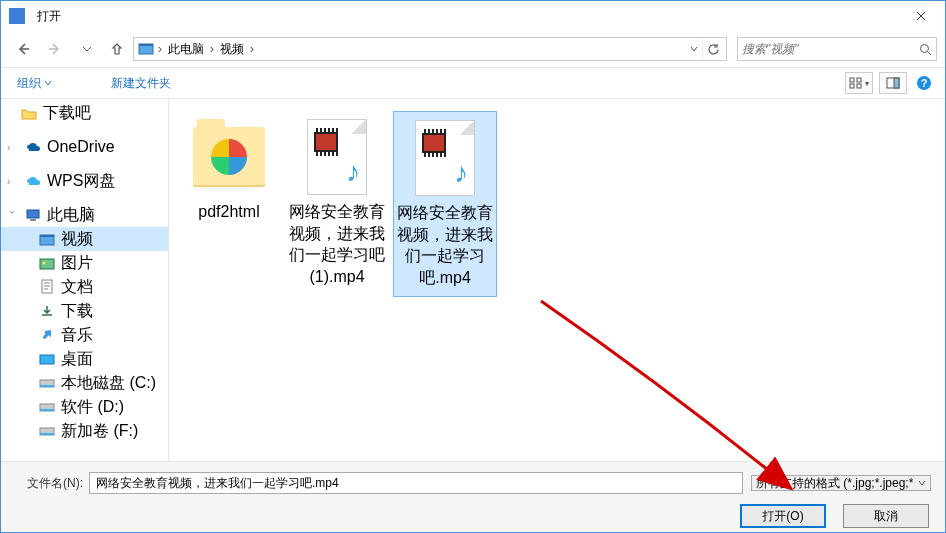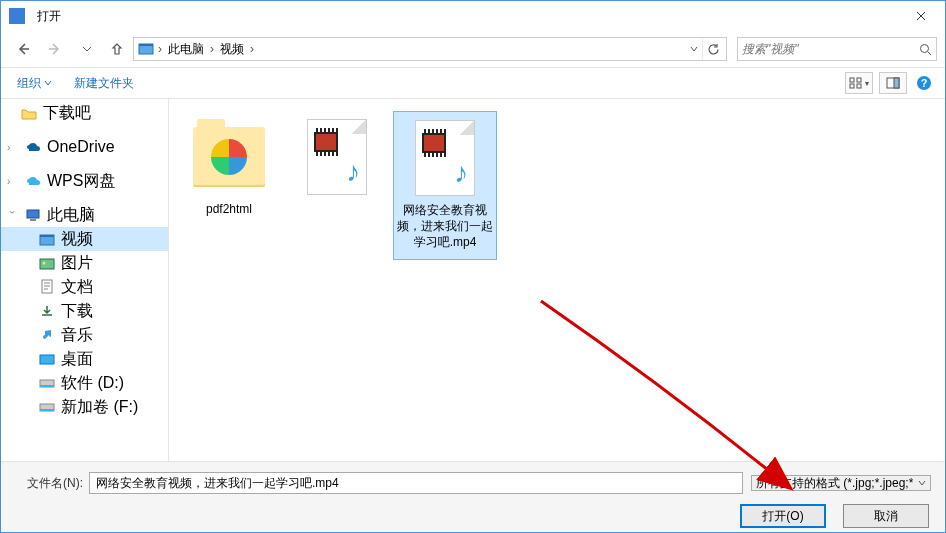--- a/index.html
+++ b/index.html
@@ -18,40 +18,40 @@
 .addrbar .crumb { padding: 2px 4px; cursor: pointer; }
 .addrbar .sep { color: #555; padding: 0 2px; }
 .addrbar .crumb-icon { width: 16px; height: 16px; display: inline-flex; align-items: center; justify-content: center; margin: 0 2px; }
 .addr-spacer { flex: 1; }
 .addr-drop { width: 18px; display: flex; align-items: center; justify-content: center; color: #555; cursor: pointer; border-left: 1px solid transparent; }
 .addr-refresh { width: 22px; display: flex; align-items: center; justify-content: center; color: #555; cursor: pointer; border-left: 1px solid #eee; height: 100%; }
 .searchbox { width: 200px; height: 24px; border: 1px solid #ccc; margin-left: 6px; display: flex; align-items: center; padding: 0 4px; }
 .searchbox input { border: none; outline: none; flex: 1; font-size: 12px; font-style: italic; color: #888; }
 .searchbox .search-icon { color: #555; }
 
-.toolbar { display: flex; align-items: center; height: 32px; padding: 0 10px 0 16px; border-top: 1px solid #e5e5e5; border-bottom: 1px solid #e5e5e5; background: #fff; }
+.toolbar { display: flex; align-items: center; height: 32px; padding: 0 10px 0 16px; border-top: 1px solid #e5e5e5; border-bottom: 1px solid #e5e5e5; background: #fff; gap: 37px; }
 .toolbar .tool-item { margin-right: 22px; color: #1a6fc4; cursor: pointer; display: flex; align-items: center; gap: 3px; }
 .toolbar-right { margin-left: auto; display: flex; align-items: center; gap: 6px; }
 .view-btn { width: 28px; height: 22px; border: 1px solid #ccc; display: flex; align-items: center; justify-content: center; cursor: pointer; color: #555; background: #fafafa; }
 .help-btn { width: 22px; height: 22px; display: flex; align-items: center; justify-content: center; color: #1a6fc4; cursor: pointer; }
 
 .body-area { display: flex; height: 362px; }
 .sidebar { width: 168px; border-right: 1px solid #e5e5e5; overflow-y: auto; padding-top: 2px; }
 .tree-item { display: flex; align-items: center; height: 24px; padding-left: 20px; gap: 6px; cursor: pointer; white-space: nowrap; }
 .tree-item.child { padding-left: 38px; }
 .tree-item.selected { background: #cde8ff; }
 .tree-item .arrow-toggle { width: 10px; color: #888; font-size: 10px; margin-left: -14px; margin-right: 2px; }
 .tree-icon { width: 16px; height: 16px; display: inline-flex; align-items: center; justify-content: center; flex-shrink: 0; }
 .tree-label { font-size: 16px; }
 
 .file-area { flex: 1; padding: 12px 8px; display: flex; align-items: flex-start; gap: 4px; }
 .file-item { width: 104px; display: flex; flex-direction: column; align-items: center; padding: 6px 2px 8px; cursor: pointer; text-align: center; }
 .file-item.selected { background: #cde8ff; border: 1px solid #7bb6e8; }
 .file-thumb { width: 80px; height: 80px; display: flex; align-items: center; justify-content: center; margin-bottom: 4px; }
-.file-label { font-size: 12px; line-height: 1.35; word-break: break-all; max-width: 100px; }
+.file-label { font-size: 16px; line-height: 1.35; word-break: break-all; max-width: 100px; }
 
 .folder-vis { width: 72px; height: 60px; background: #ffe9a8; border-radius: 3px 3px 2px 2px; position: relative; box-shadow: inset 0 -2px 0 #f0d178; }
 .folder-tab { position: absolute; top: -8px; left: 4px; width: 28px; height: 10px; background: #ffe9a8; border-radius: 2px 2px 0 0; }
 .folder-inner { position: absolute; top: 12px; left: 18px; width: 36px; height: 36px; border-radius: 50%; background: conic-gradient(#e74c3c 0 90deg,#3498db 90deg 180deg,#2ecc71 180deg 270deg,#f1c40f 270deg 360deg); }
 
 .video-vis { width: 60px; height: 76px; background: #fff; border: 1px solid #ccc; position: relative; }
 .video-vis::before { content:''; position:absolute; top:0; right:0; width:14px; height:14px; background:linear-gradient(135deg,#fff 48%,#ddd 50%); }
 .vv-strip { position:absolute; top:8px; left:6px; width:24px; height:28px; background:#222; }
 .vv-strip::before,.vv-strip::after { content:''; position:absolute; left:0; right:0; height:4px; background:repeating-linear-gradient(90deg,#fff 0 2px,#222 2px 4px); }
 .vv-strip::before { top:0 } .vv-strip::after { bottom:0 }
@@ -273,20 +273,29 @@
         </span>
       <span class="tree-label">桌面</span>
     </div>
     <div class="tree-item child">
       <span class="tree-icon">
           <svg width="16" height="12">
             <rect x="1" y="3" width="14" height="7" fill="#ccc" stroke="#888"></rect>
             <rect x="1" y="8" width="14" height="2" fill="#3bb3f0"></rect>
           </svg>
         </span>
+      <span class="tree-label">本地磁盘 (C:)</span>
+    </div>
+    <div class="tree-item child">
+      <span class="tree-icon">
+          <svg width="16" height="12">
+            <rect x="1" y="3" width="14" height="7" fill="#ccc" stroke="#888"></rect>
+            <rect x="1" y="8" width="14" height="2" fill="#3bb3f0"></rect>
+          </svg>
+        </span>
       <span class="tree-label">软件 (D:)</span>
     </div>
     <div class="tree-item child">
       <span class="tree-icon">
           <svg width="16" height="12">
             <rect x="1" y="3" width="14" height="7" fill="#ccc" stroke="#888"></rect>
             <rect x="1" y="8" width="14" height="2" fill="#3bb3f0"></rect>
           </svg>
         </span>
       <span class="tree-label">新加卷 (F:)</span>
@@ -304,20 +313,21 @@
       <div class="file-label">pdf2html</div>
     </div>
     <div class="file-item">
       <div class="file-thumb">
         <div class="video-vis">
             <div class="vv-strip"></div>
             <div class="vv-img"></div>
             <div class="vv-note">♪</div>
           </div>
       </div>
+      <div class="file-label">网络安全教育视频，进来我们一起学习吧(1).mp4</div>
     </div>
     <div class="file-item selected">
       <div class="file-thumb">
         <div class="video-vis">
             <div class="vv-strip"></div>
             <div class="vv-img"></div>
             <div class="vv-note">♪</div>
           </div>
       </div>
       <div class="file-label">网络安全教育视频，进来我们一起学习吧.mp4</div>

